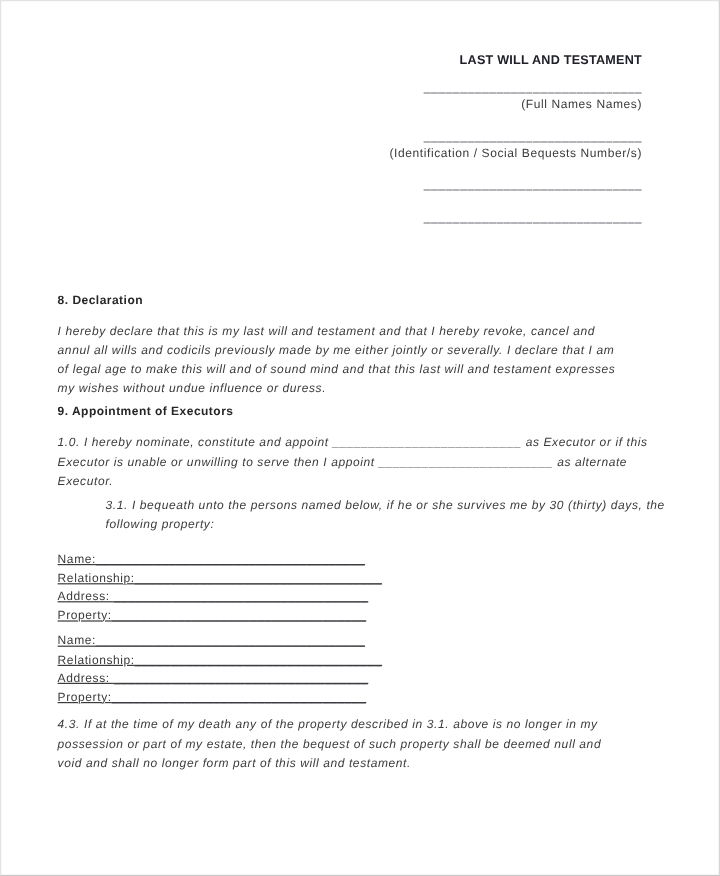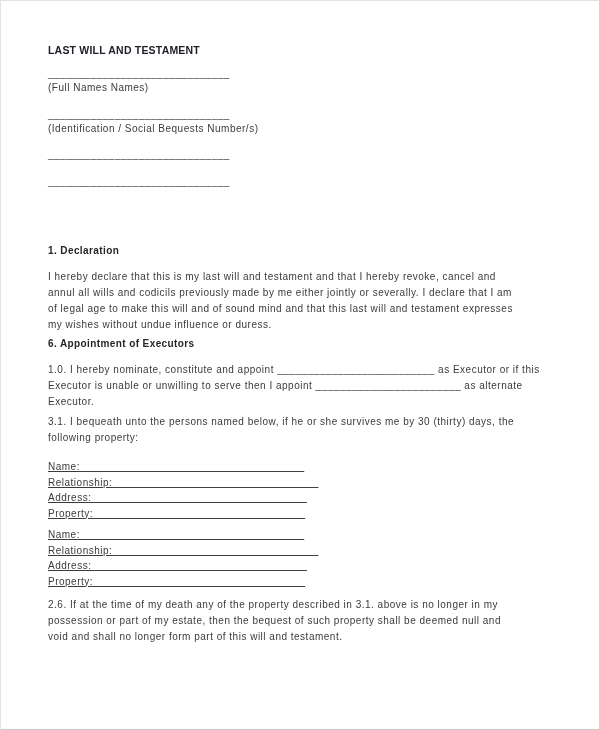--- a/index.html
+++ b/index.html
@@ -11,41 +11,41 @@
     border:1px solid #e3e3e3;
     border-right-color:#d4d4d4;
     border-bottom-color:#c9c9c9;
     padding:42px 40px 0 47px;
     overflow:hidden;
     font-family:"Liberation Sans","DejaVu Sans",sans-serif;
     font-size:10px;
     color:#3b3b3b;
     letter-spacing:0.5px;
   }
-  .doc-header{width:487px;text-align:left;}
+  .doc-header{width:487px;text-align:right;}
   .doc-title{
     font-weight:bold;color:#20202a;font-size:10.5px;
     letter-spacing:0.2px;line-height:14px;
   }
   .hblank{line-height:14px;color:#43434b;white-space:nowrap;}
   .hlabel{line-height:14px;}
   .f1{margin-top:10px;}
   .f2{margin-top:13px;}
   .f3{margin-top:12px;}
   .f4{margin-top:13px;}
   .heading{
     font-weight:bold;color:#262626;line-height:14px;letter-spacing:0.4px;
   }
   .h-declaration{margin-top:55px;}
   .h-executors{margin-top:4px;}
   .h-bequests{margin-top:4px;}
-  .para{margin:0;white-space:pre-line;line-height:16px;}
+  .para{margin:0;white-space:pre-line;line-height:16px;font-style:italic;}
   .p-declaration{margin-top:11px;}
   .p-21{margin-top:11px;}
-  .p-31{margin-top:4px;}
+  .p-31{margin-top:4px;margin-left:40px;}
   .p-32{margin-top:8px;}
   .bene{margin-top:13px;}
   .bene2{margin-top:6px;}
   .bene-row{line-height:15.5px;white-space:nowrap;text-decoration:underline;}
   .blank{color:#43434b;}
 </style>
 </head>
 <body>
 
 <div class="page">
@@ -66,29 +66,29 @@
     <div class="hfield f3">
       <div class="hblank">______________________________</div>
     </div>
 
     <div class="hfield f4">
       <div class="hblank">______________________________</div>
     </div>
   </div>
 
   <div>
-    <div class="heading h-declaration">1. Declaration</div>
+    <div class="heading h-declaration">8. Declaration</div>
     <p class="para p-declaration">I hereby declare that this is my last will and testament and that I hereby revoke, cancel and
 annul all wills and codicils previously made by me either jointly or severally. I declare that I am
 of legal age to make this will and of sound mind and that this last will and testament expresses
 my wishes without undue influence or duress.</p>
   </div>
 
   <div>
-    <div class="heading h-executors">6. Appointment of Executors</div>
+    <div class="heading h-executors">9. Appointment of Executors</div>
     <p class="para p-21"><span>1.0. I hereby nominate, constitute and appoint </span><span class="blank">__________________________</span><span> as Executor or if this
 Executor is unable or unwilling to serve then I appoint </span><span class="blank">________________________</span><span> as alternate
 Executor.</span></p>
   </div>
 
   <div>
     <p class="para p-31">3.1. I bequeath unto the persons named below, if he or she survives me by 30 (thirty) days, the
 following property:</p>
 
     <div class="bene">
@@ -98,18 +98,18 @@
       <div class="bene-row"><span>Property:</span><span class="blank">___________________________________</span></div>
     </div>
 
     <div class="bene bene2">
       <div class="bene-row"><span>Name:</span><span class="blank">_____________________________________</span></div>
       <div class="bene-row"><span>Relationship:</span><span class="blank">__________________________________</span></div>
       <div class="bene-row"><span>Address: </span><span class="blank">___________________________________</span></div>
       <div class="bene-row"><span>Property:</span><span class="blank">___________________________________</span></div>
     </div>
 
-    <p class="para p-32">2.6. If at the time of my death any of the property described in 3.1. above is no longer in my
+    <p class="para p-32">4.3. If at the time of my death any of the property described in 3.1. above is no longer in my
 possession or part of my estate, then the bequest of such property shall be deemed null and
 void and shall no longer form part of this will and testament.</p>
   </div>
 
 </div>
 
 </body></html>

